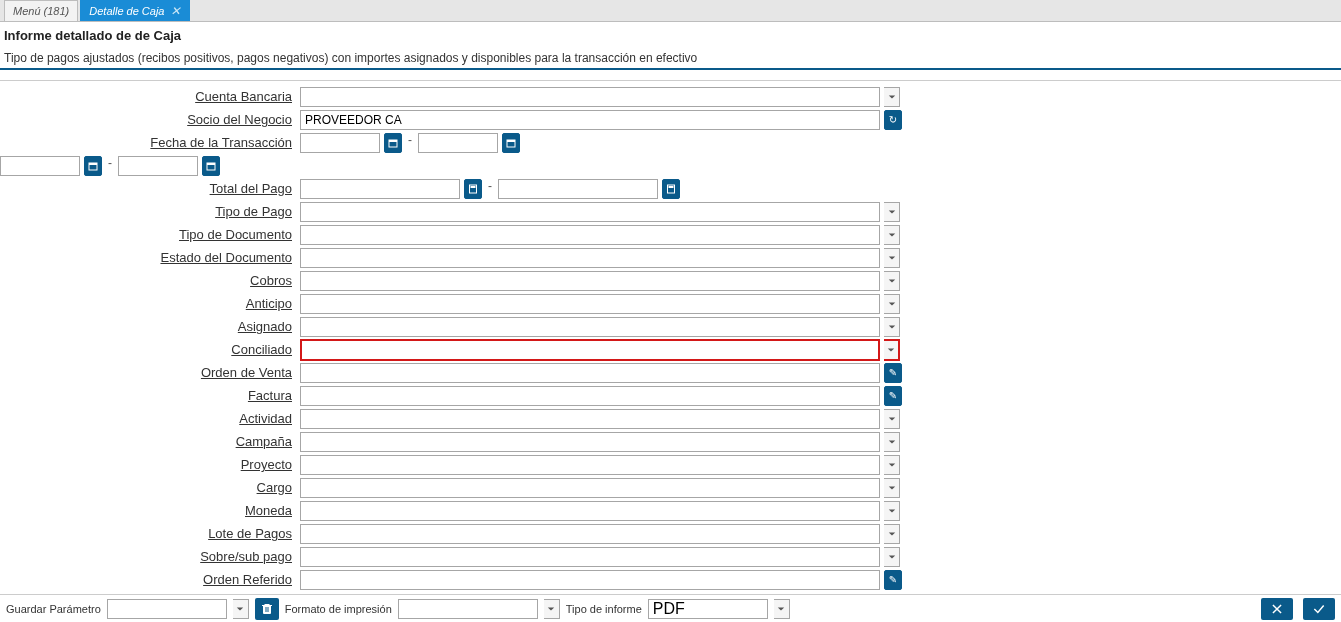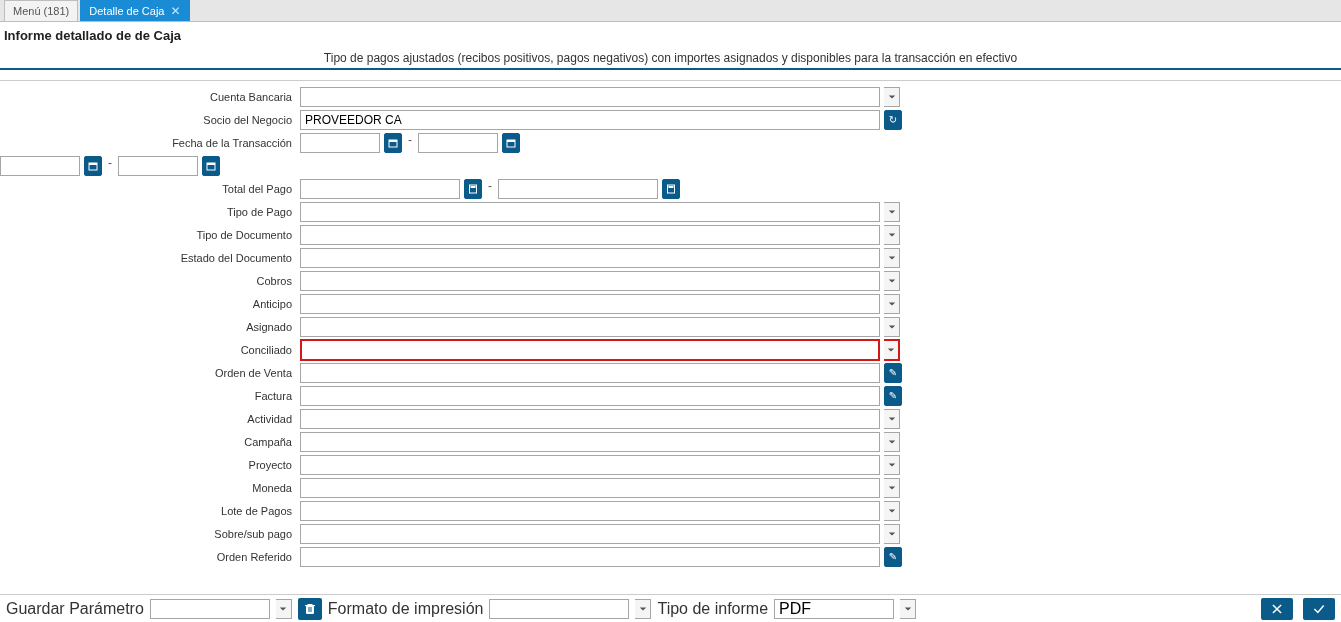--- a/index.html
+++ b/index.html
@@ -1,46 +1,46 @@
 <!DOCTYPE html>
 <html><head>
 <meta charset="utf-8">
 <style>
   * { box-sizing: border-box; margin: 0; padding: 0; }
   html, body { width: 1341px; height: 622px; font-family: Arial, Helvetica, sans-serif; font-size: 12px; color: #222; background: #fff; overflow: hidden; }
   
   .tabbar { height: 22px; background: #e6e6e6; border-bottom: 1px solid #bdbdbd; display: flex; align-items: stretch; padding-left: 4px; gap: 2px; }
-  .tab { display: flex; align-items: center; padding: 0 8px; font-size: 11px; border: 1px solid #bdbdbd; border-bottom: none; background: #f3f3f3; color: #555; cursor: pointer; }
+  .tab { display: flex; align-items: center; padding: 0 8px; font-size: 11px; border: 1px solid #bdbdbd; border-bottom: none; background: #f3f3f3; color: #555; cursor: pointer; font-style: italic; }
   .tab.active { background: #1a8cd6; color: #fff; border-color: #1a8cd6; position: relative; }
   .tab .close { margin-left: 6px; font-size: 12px; color: #cde8f7; }
   .tab .close::before { content: "✕"; }
   
   .page-header { padding: 6px 4px 3px 4px; border-bottom: 2px solid #0a5a8a; }
   .page-title { font-weight: bold; font-size: 13px; color: #222; }
-  .page-subtitle { margin-top: 8px; font-size: 12px; color: #333; text-align: center; }
+  .page-subtitle { margin-top: 8px; font-size: 12px; color: #333; }
   
   .form-scroll { position: absolute; top: 80px; bottom: 30px; left: 0; right: 0; overflow-y: scroll; border-top: 1px solid #ccc; padding-top: 4px; }
   .form-inner { width: 100%; }
   .row { display: flex; align-items: center; height: 23px; margin-bottom: 0; }
-  .label { width: 300px; text-align: right; padding-right: 8px; font-size: 11px; color: #333; white-space: nowrap; }
+  .label { width: 300px; text-align: right; padding-right: 8px; font-size: 13px; color: #333; white-space: nowrap; text-decoration: underline; }
   .control-wrap { display: flex; gap: 4px; }
   .field-input { height: 20px; border: 1px solid #a6a6a6; background: #fff; padding: 0 4px; font-size: 12px; }
   .w-wide { width: 580px; }
   .w-date { width: 80px; }
   .w-num { width: 160px; }
   .btn-sq { width: 18px; height: 20px; display: inline-flex; align-items: center; justify-content: center; background: #0a5a8a; color: #fff; border: 1px solid #0a5a8a; border-radius: 2px; cursor: pointer; font-size: 10px; }
   .dd-btn { width: 16px; height: 20px; border: 1px solid #a6a6a6; border-left: none; background: #f5f5f5; display: inline-flex; align-items: center; justify-content: center; cursor: pointer; }
   .dd-btn svg { width: 8px; height: 8px; }
   .lookup-btn { width: 18px; height: 20px; background: #0a5a8a; border: 1px solid #0a5a8a; border-radius: 2px; color: #fff; display: inline-flex; align-items: center; justify-content: center; cursor: pointer; font-size: 10px; }
   .row.highlight .field-input, .row.highlight .dd-btn, .row.highlight .w-wide { border-color: #d31818; border-width: 2px; }
   .row.highlight .dd-btn { border-left: none; }
   .dash { color: #555; padding: 0 2px; }
   
   .footer { position: absolute; left: 0; right: 0; bottom: 0; height: 28px; background: #fff; border-top: 1px solid #ccc; display: flex; align-items: center; padding: 0 6px; gap: 6px; }
-  .footer .flabel { font-size: 16px; color: #333; }
+  .footer .flabel { font-size: 11px; color: #333; }
   .footer-input { height: 20px; border: 1px solid #a6a6a6; background: #fff; font-size: 16px; padding: 0 4px; }
   .footer-dd { width: 16px; height: 20px; border: 1px solid #a6a6a6; border-left: none; background: #f5f5f5; display:inline-flex; align-items:center; justify-content:center; cursor:pointer; }
   .trash-btn { width: 24px; height: 22px; background: #0a5a8a; border-radius: 2px; display: inline-flex; align-items: center; justify-content: center; color: #fff; cursor: pointer; }
   .spacer-flex { flex: 1; }
   .footer-action { width: 32px; height: 22px; border-radius: 2px; background: #0a5a8a; color: #fff; display: inline-flex; align-items: center; justify-content: center; cursor: pointer; margin-left: 4px; }
 </style>
 </head>
 <body>
 
 <div class="tabbar">
@@ -272,20 +272,31 @@
       <div class="control-wrap">
         <input class="field-input w-wide" value="" style="">
         <div class="dd-btn">
             <svg viewBox="0 0 10 10">
               <path d="M1 3 L5 7 L9 3 Z" fill="#555"></path>
             </svg>
           </div>
       </div>
     </div>
 
+    <div class="row">
+      <div class="label">Cargo</div>
+      <div class="control-wrap">
+        <input class="field-input w-wide" value="" style="">
+        <div class="dd-btn">
+            <svg viewBox="0 0 10 10">
+              <path d="M1 3 L5 7 L9 3 Z" fill="#555"></path>
+            </svg>
+          </div>
+      </div>
+    </div>
 
     <div class="row">
       <div class="label">Moneda</div>
       <div class="control-wrap">
         <input class="field-input w-wide" value="" style="">
         <div class="dd-btn">
             <svg viewBox="0 0 10 10">
               <path d="M1 3 L5 7 L9 3 Z" fill="#555"></path>
             </svg>
           </div>

